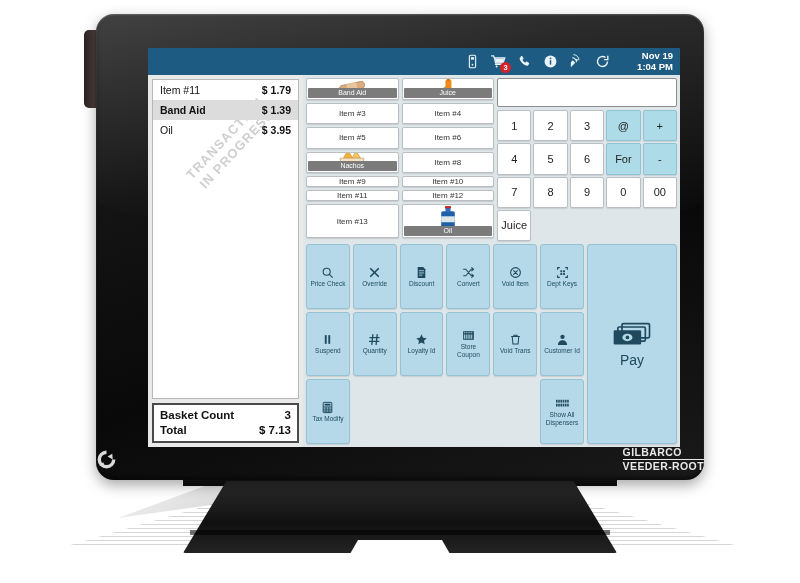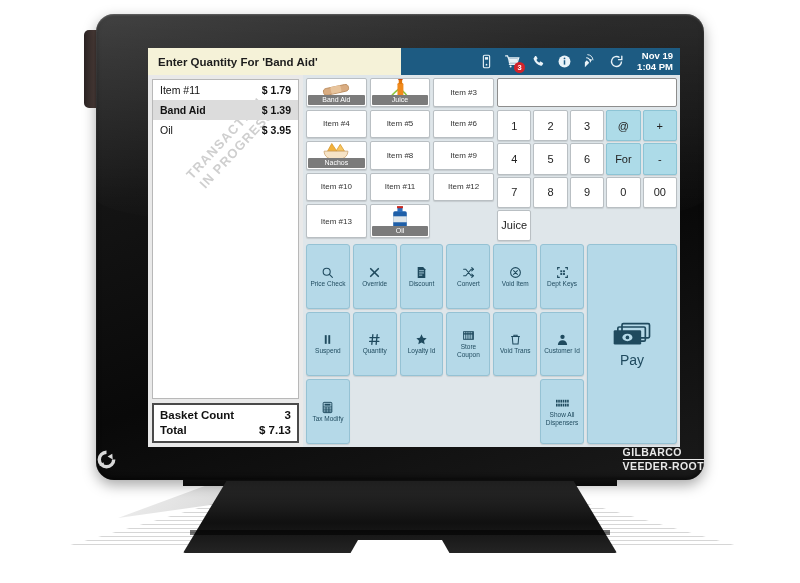--- a/index.html
+++ b/index.html
@@ -58,21 +58,21 @@
   .hdr-title{flex:0 0 253px;background:#f5f2d8;display:flex;align-items:center;
     padding-left:10px;font-size:11.5px;color:#1d1d1d;font-weight:600;box-sizing:border-box;}
   .hdr-bar{flex:1;background:#1d5b82;display:flex;align-items:center;
     justify-content:flex-end;gap:11px;padding-right:7px;box-sizing:border-box;}
   .ticon{width:15px;height:15px;position:relative;display:block;color:#eaf3f8;}
   .cart-wrap{position:relative;}
   .cart-badge{position:absolute;right:-5px;bottom:-4px;width:11px;height:11px;
     background:#d2232a;border-radius:50%;color:#fff;font-size:7.5px;font-weight:bold;
     display:flex;align-items:center;justify-content:center;line-height:1;}
   .clock{color:#ffffff;font-size:9.5px;font-weight:bold;text-align:right;
-    line-height:10.5px;margin-left:2px;}
+    line-height:10.5px;margin-left:16px;}
 
   
   .body-row{display:flex;height:372px;}
   .left-col{flex:0 0 155px;display:flex;flex-direction:column;
     background:#e9e9e9;padding:4px 4px 0 4px;box-sizing:border-box;}
   .right-col{flex:1;background:#dfe6ea;display:flex;flex-direction:column;
     padding:3px;box-sizing:border-box;}
 
   
   .receipt{position:relative;flex:1;background:#ffffff;border:1px solid #b8b8b8;
@@ -84,21 +84,21 @@
   .watermark{position:absolute;left:8px;top:48px;width:140px;text-align:center;
     transform:rotate(-47deg);color:#cfcfcf;font-size:13px;font-weight:bold;
     letter-spacing:1px;line-height:16px;z-index:1;pointer-events:none;}
   .basket{margin:4px 0 4px 0;border:2px solid #4a4a4a;background:#ffffff;
     padding:3px 6px;box-sizing:border-box;}
   .brow{display:flex;justify-content:space-between;font-size:11.5px;
     font-weight:bold;color:#111;line-height:15px;}
 
   
   .mid-row{display:flex;gap:3px;height:163px;}
-  .item-grid{flex:0 0 188px;display:grid;grid-template-columns:repeat(3,1fr);
+  .item-grid{flex:0 0 188px;display:grid;grid-template-columns:repeat(2,1fr);
     grid-template-rows:repeat(4,1fr);gap:3px;}
   .ikey{background:#ffffff;border:1px solid #b9bfc3;border-radius:2px;
     position:relative;display:flex;align-items:center;justify-content:center;
     font-size:8px;color:#333;overflow:hidden;box-shadow:0 1px 1px rgba(0,0,0,.12);}
   .ikey .ilabel{position:absolute;left:1px;right:1px;bottom:1px;background:#7b7b7b;
     color:#fff;font-size:7px;text-align:center;padding:1px 0;border-radius:1px;
     line-height:8px;}
   .ikey .iart{width:34px;height:26px;display:block;margin-bottom:6px;}
   .ikey.empty-cell{background:transparent;border:none;box-shadow:none;}
 
@@ -156,21 +156,20 @@
       <div class="logo-text">
         <span class="l1">GILBARCO</span>
         <span class="l2">VEEDER-ROOT</span>
       </div>
     </div>
   </div>
 
   <div class="screen">
 
     <div class="hdr">
-      <div class="hdr-title">Enter Quantity For 'Band Aid'</div>
       <div class="hdr-bar">
 
         <span class="ticon">
           <svg viewBox="0 0 24 24" fill="none" stroke="#eaf3f8" stroke-width="1.8">
             <rect x="7" y="2" width="10" height="20" rx="2"></rect>
             <rect x="9.5" y="5" width="5" height="4" fill="#eaf3f8" stroke="none"></rect>
             <circle cx="12" cy="17" r="1.4" fill="#eaf3f8" stroke="none"></circle>
           </svg>
         </span>
 

